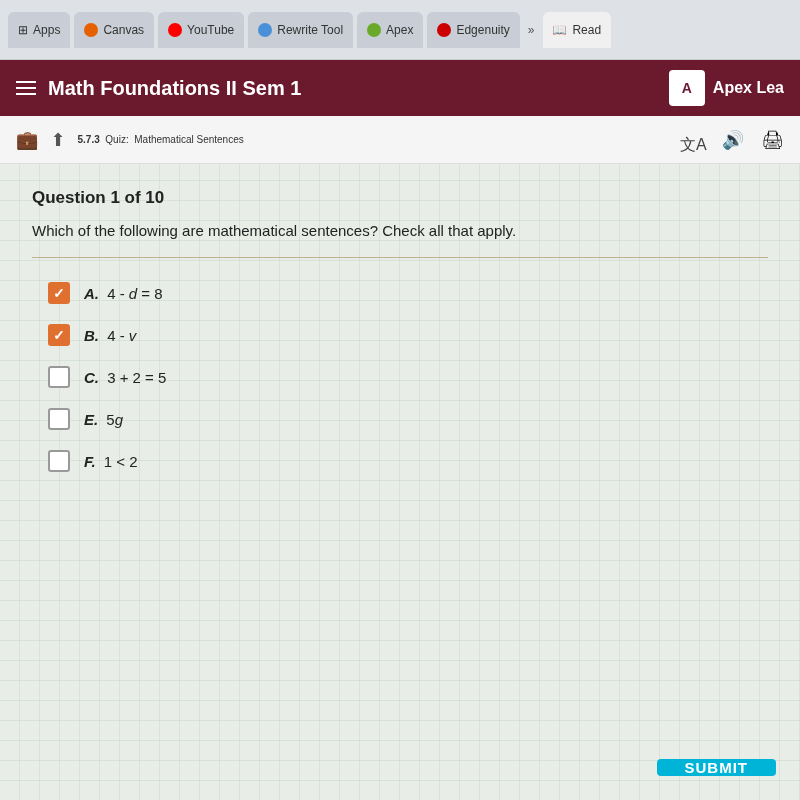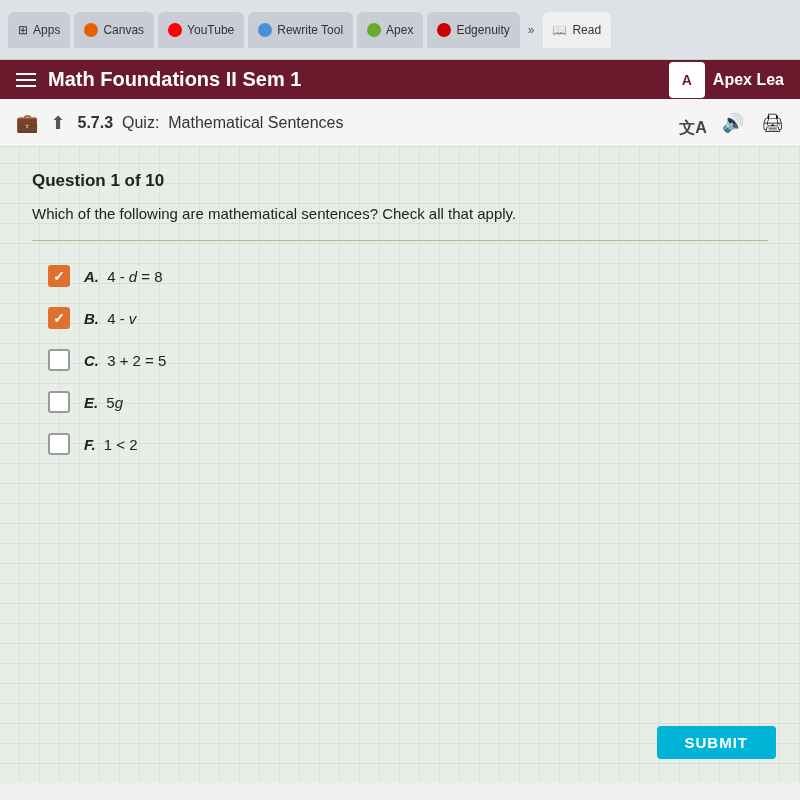--- a/index.html
+++ b/index.html
@@ -49,21 +49,21 @@
     .tab-icon.youtube { background: #ff0000; }
     .tab-icon.canvas { background: #e66000; border-radius: 50%; }
     .tab-icon.rewrite { background: #4a90d9; }
     .tab-icon.apex { background: #6aaa2a; }
     .tab-icon.edgenuity { background: #cc0000; }
 
     
     .main-header {
       background: #6b1a2e;
       color: white;
-      height: 39px;
+      height: 56px;
       display: flex;
       align-items: center;
       padding: 0 16px;
       justify-content: space-between;
       gap: 41px;
     }
 
     .main-header-left {
       display: flex;
       align-items: center;
@@ -128,21 +128,21 @@
       align-items: center;
       gap: 12px;
     }
 
     .briefcase-icon {
       font-size: 18px;
       color: #555;
     }
 
     .sub-header-title {
-      font-size: 16px;
+      font-size: 10px;
       color: #333;
     }
 
     .sub-header-title span.section {
       font-weight: bold;
     }
 
     .sub-header-right {
       display: flex;
       align-items: center;
@@ -247,21 +247,21 @@
       margin-right: 4px;
     }
 
     .submit-btn {
       position: absolute;
       bottom: 24px;
       right: 24px;
       background: #00b4d8;
       color: white;
       border: none;
-      padding: 8px 28px;
+      padding: 0 28px;
       font-size: 15px;
       font-weight: bold;
       border-radius: 4px;
       cursor: pointer;
       letter-spacing: 1px;
     }
 
     .upload-icon {
       font-size: 18px;
       color: #555;
@@ -321,21 +321,21 @@
   <div class="sub-header-left">
     <span class="briefcase-icon">💼</span>
     <span class="upload-icon" style="font-size:18px;">⬆</span>
     <span class="sub-header-title">
       <span class="section">5.7.3</span>
       &nbsp;<span>Quiz:</span>
       &nbsp;<span>Mathematical Sentences</span>
     </span>
   </div>
   <div class="sub-header-right">
-    <span class="translate-icon" style="font-size:16px;font-weight:bold;color:#444;margin-top:12px;">文A</span>
+    <span class="translate-icon" style="font-size:16px;font-weight:normal;color:#444;margin-top:12px;">文A</span>
     <span style="font-size:18px;">🔊</span>
     <span style="font-size:18px;">🖨</span>
   </div>
 </div>
 
 <div class="content">
   <p class="question-number">Question 1 of 10</p>
   <p class="question-text">Which of the following are mathematical sentences? Check all that apply.</p>
   <hr class="divider">
 

